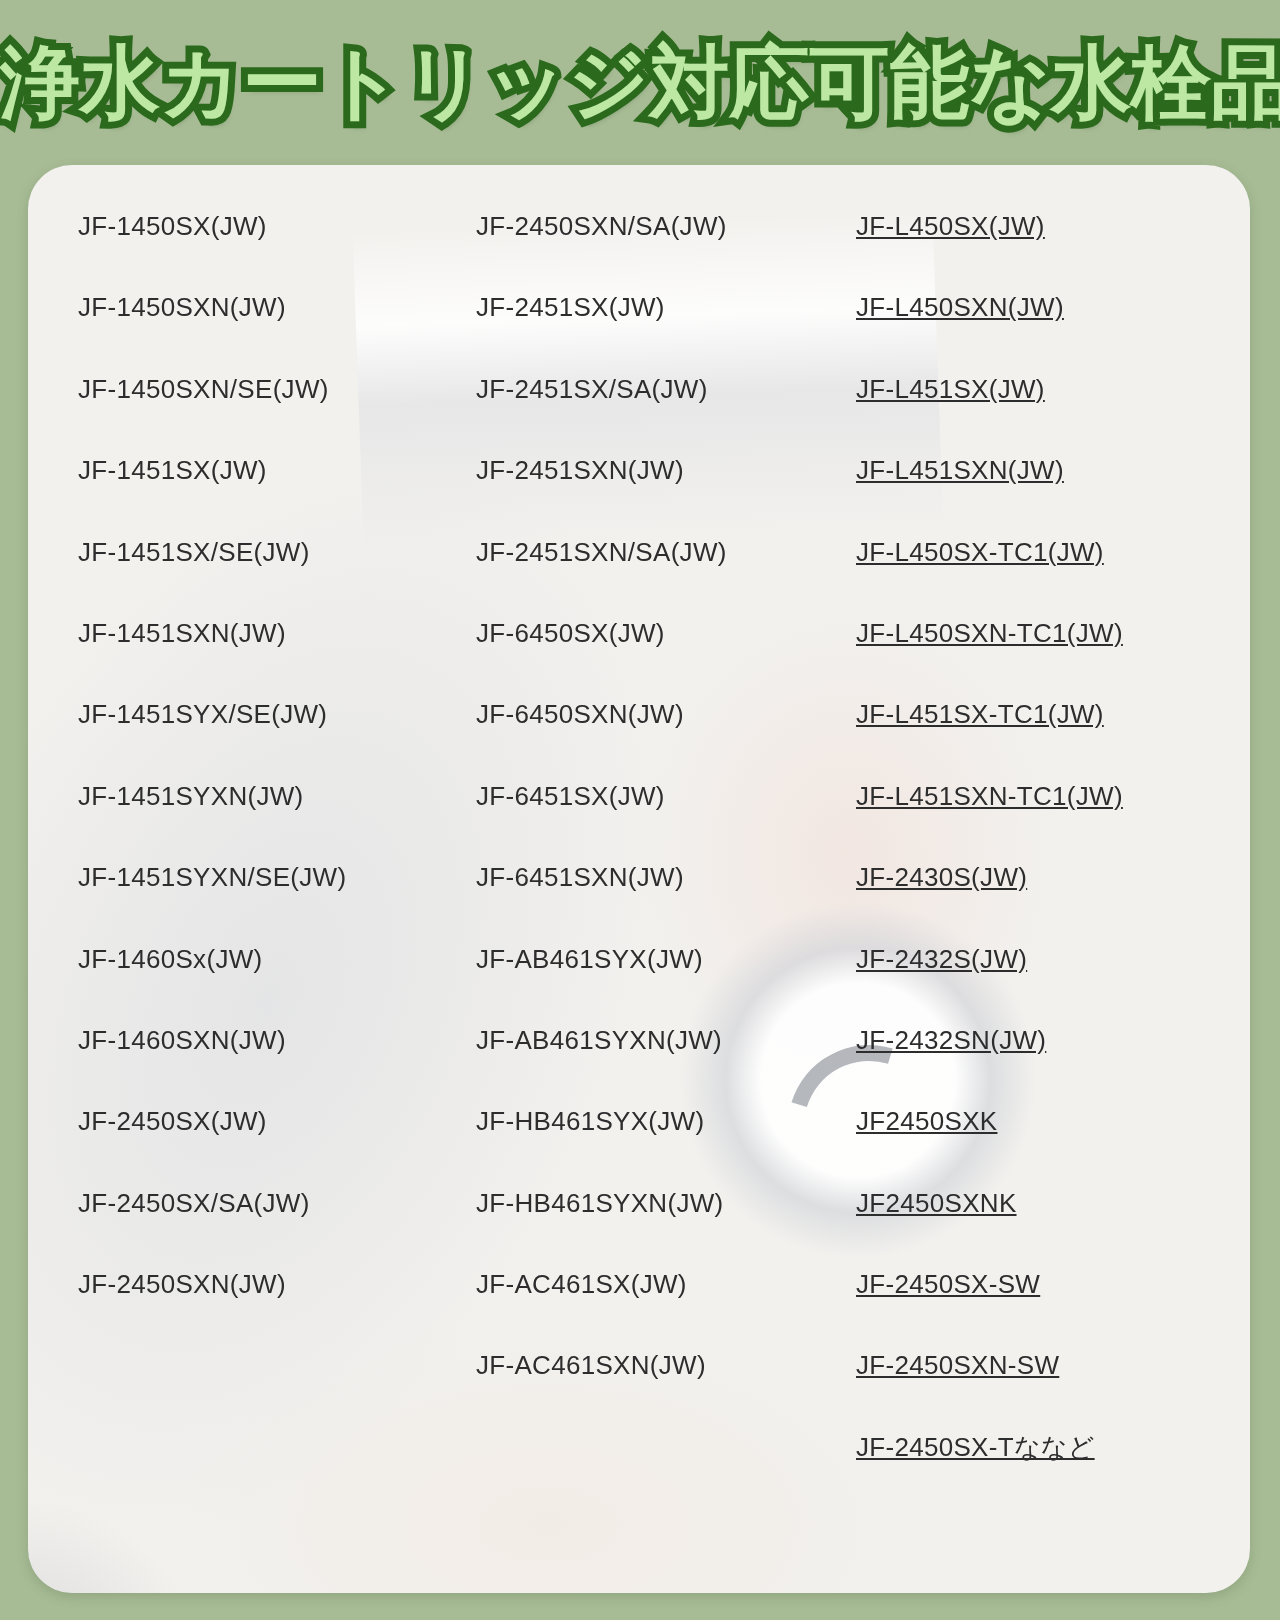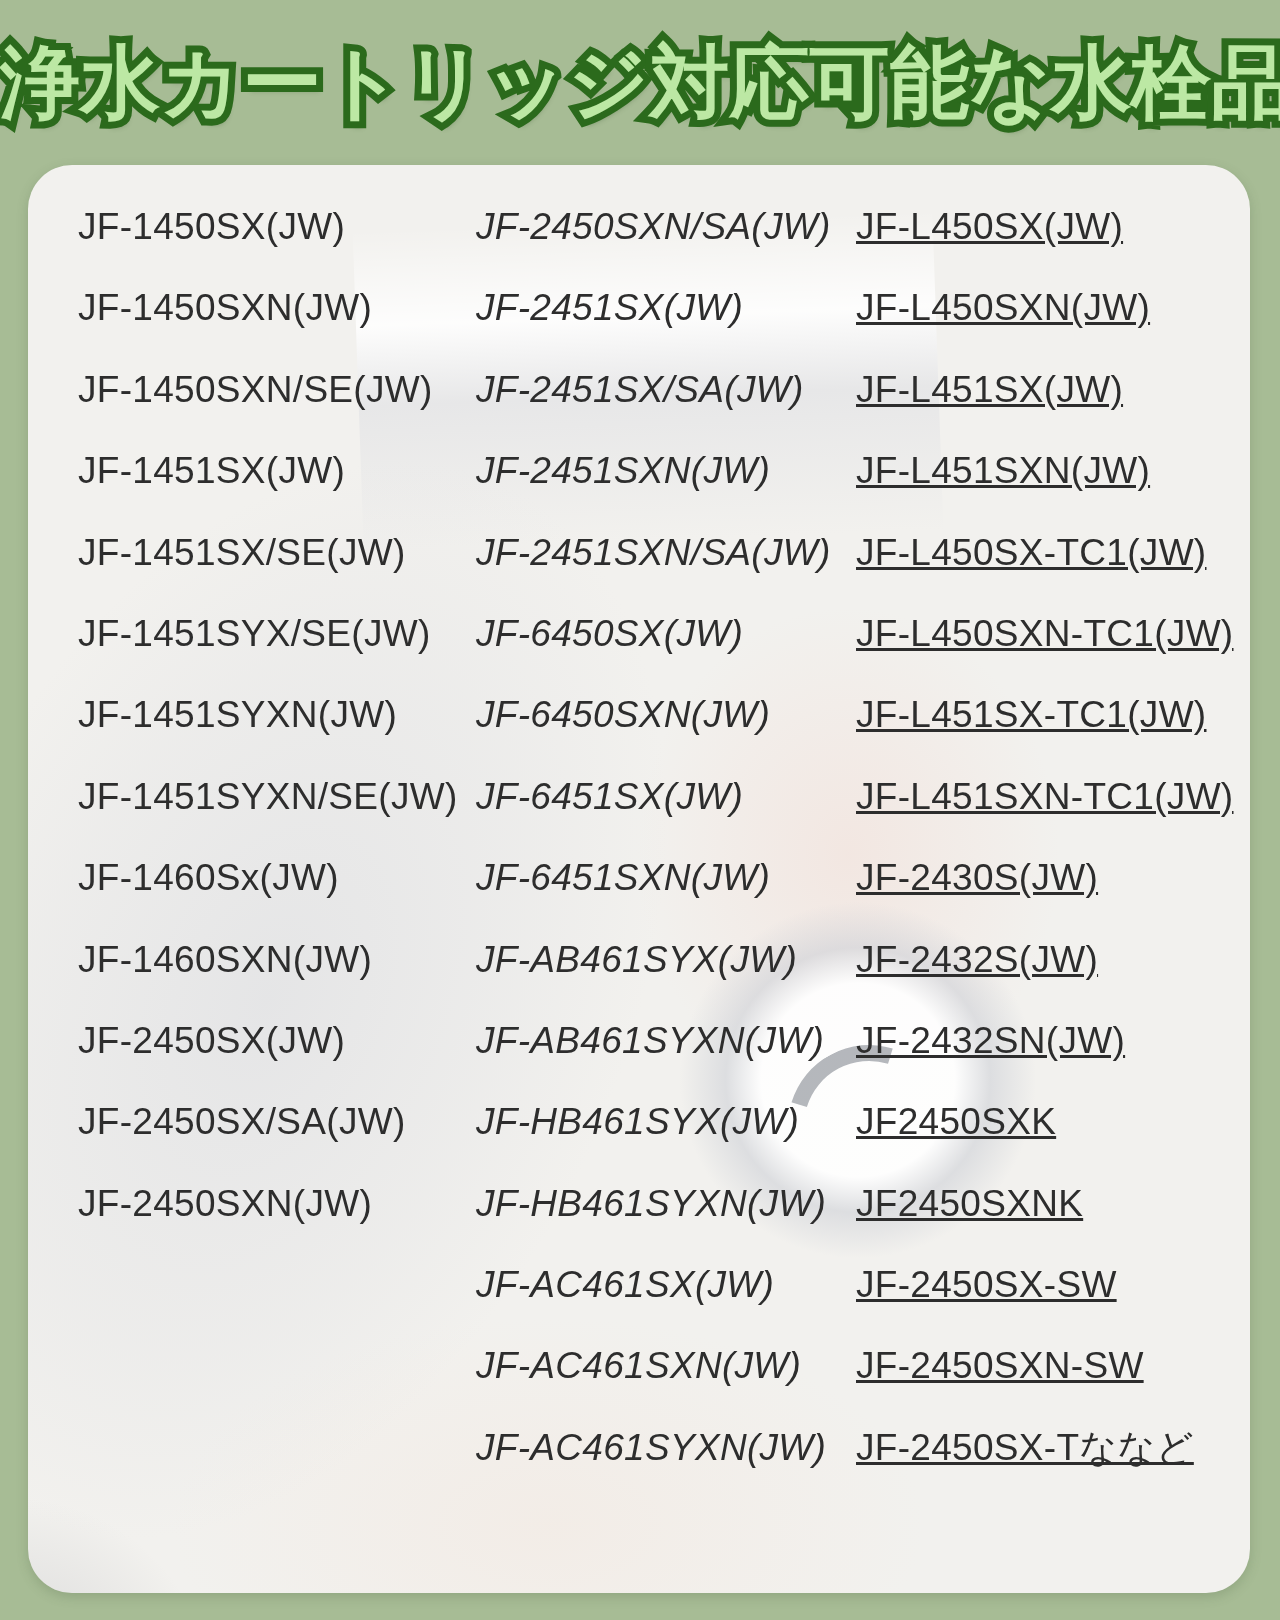--- a/index.html
+++ b/index.html
@@ -93,32 +93,32 @@
     left: -70px; top: 1290px; width: 280px; height: 300px;
     background: radial-gradient(circle at 20% 80%,
       rgba(160,162,168,0.35) 0%,
       rgba(160,162,168,0) 60%);
   }
 
   
   .col {
     position: absolute;
     top: 21px;
-    font-size: 37px;
+    font-size: 26px;
     font-weight: 500;
     color: #2d2d2d;
     letter-spacing: 0.3px;
   }
   .col .item {
     height: 81.4px;
     line-height: 81.4px;
     white-space: nowrap;
   }
   .col-1 { left: 50px; }
-  .col-2 { left: 448px; font-style: italic; }
+  .col-2 { left: 448px; }
   .col-3 { left: 828px; text-decoration: underline; }
 </style>
 </head>
 <body>
 
 <h1 class="title">
   <span class="outline" aria-hidden="true">浄水カートリッジ対応可能な水栓品番</span>
   <span class="fill">浄水カートリッジ対応可能な水栓品番</span>
 </h1>
 
@@ -137,20 +137,21 @@
 
 
       <div class="item">JF-1450SXN(JW)</div>
 
       <div class="item">JF-1450SXN/SE(JW)</div>
 
       <div class="item">JF-1451SX(JW)</div>
 
       <div class="item">JF-1451SX/SE(JW)</div>
 
+      <div class="item">JF-1451SXN(JW)</div>
 
 
 
       <div class="item">JF-1451SYX/SE(JW)</div>
 
       <div class="item">JF-1451SYXN(JW)</div>
 
       <div class="item">JF-1451SYXN/SE(JW)</div>
 
       <div class="item">JF-1460Sx(JW)</div>
@@ -190,21 +191,20 @@
 
       <div class="item">JF-HB461SYX(JW)</div>
 
       <div class="item">JF-HB461SYXN(JW)</div>
 
       <div class="item">JF-AC461SX(JW)</div>
 
       <div class="item">JF-AC461SXN(JW)</div>
 
 
-      <div class="item">JF-AC461SYXN(JW)</div>
     </div>
 
   <div class="col col-3">
 
       <div class="item">JF-L450SX(JW)</div>
 
       <div class="item">JF-L450SXN(JW)</div>
 
       <div class="item">JF-L451SX(JW)</div>
 

